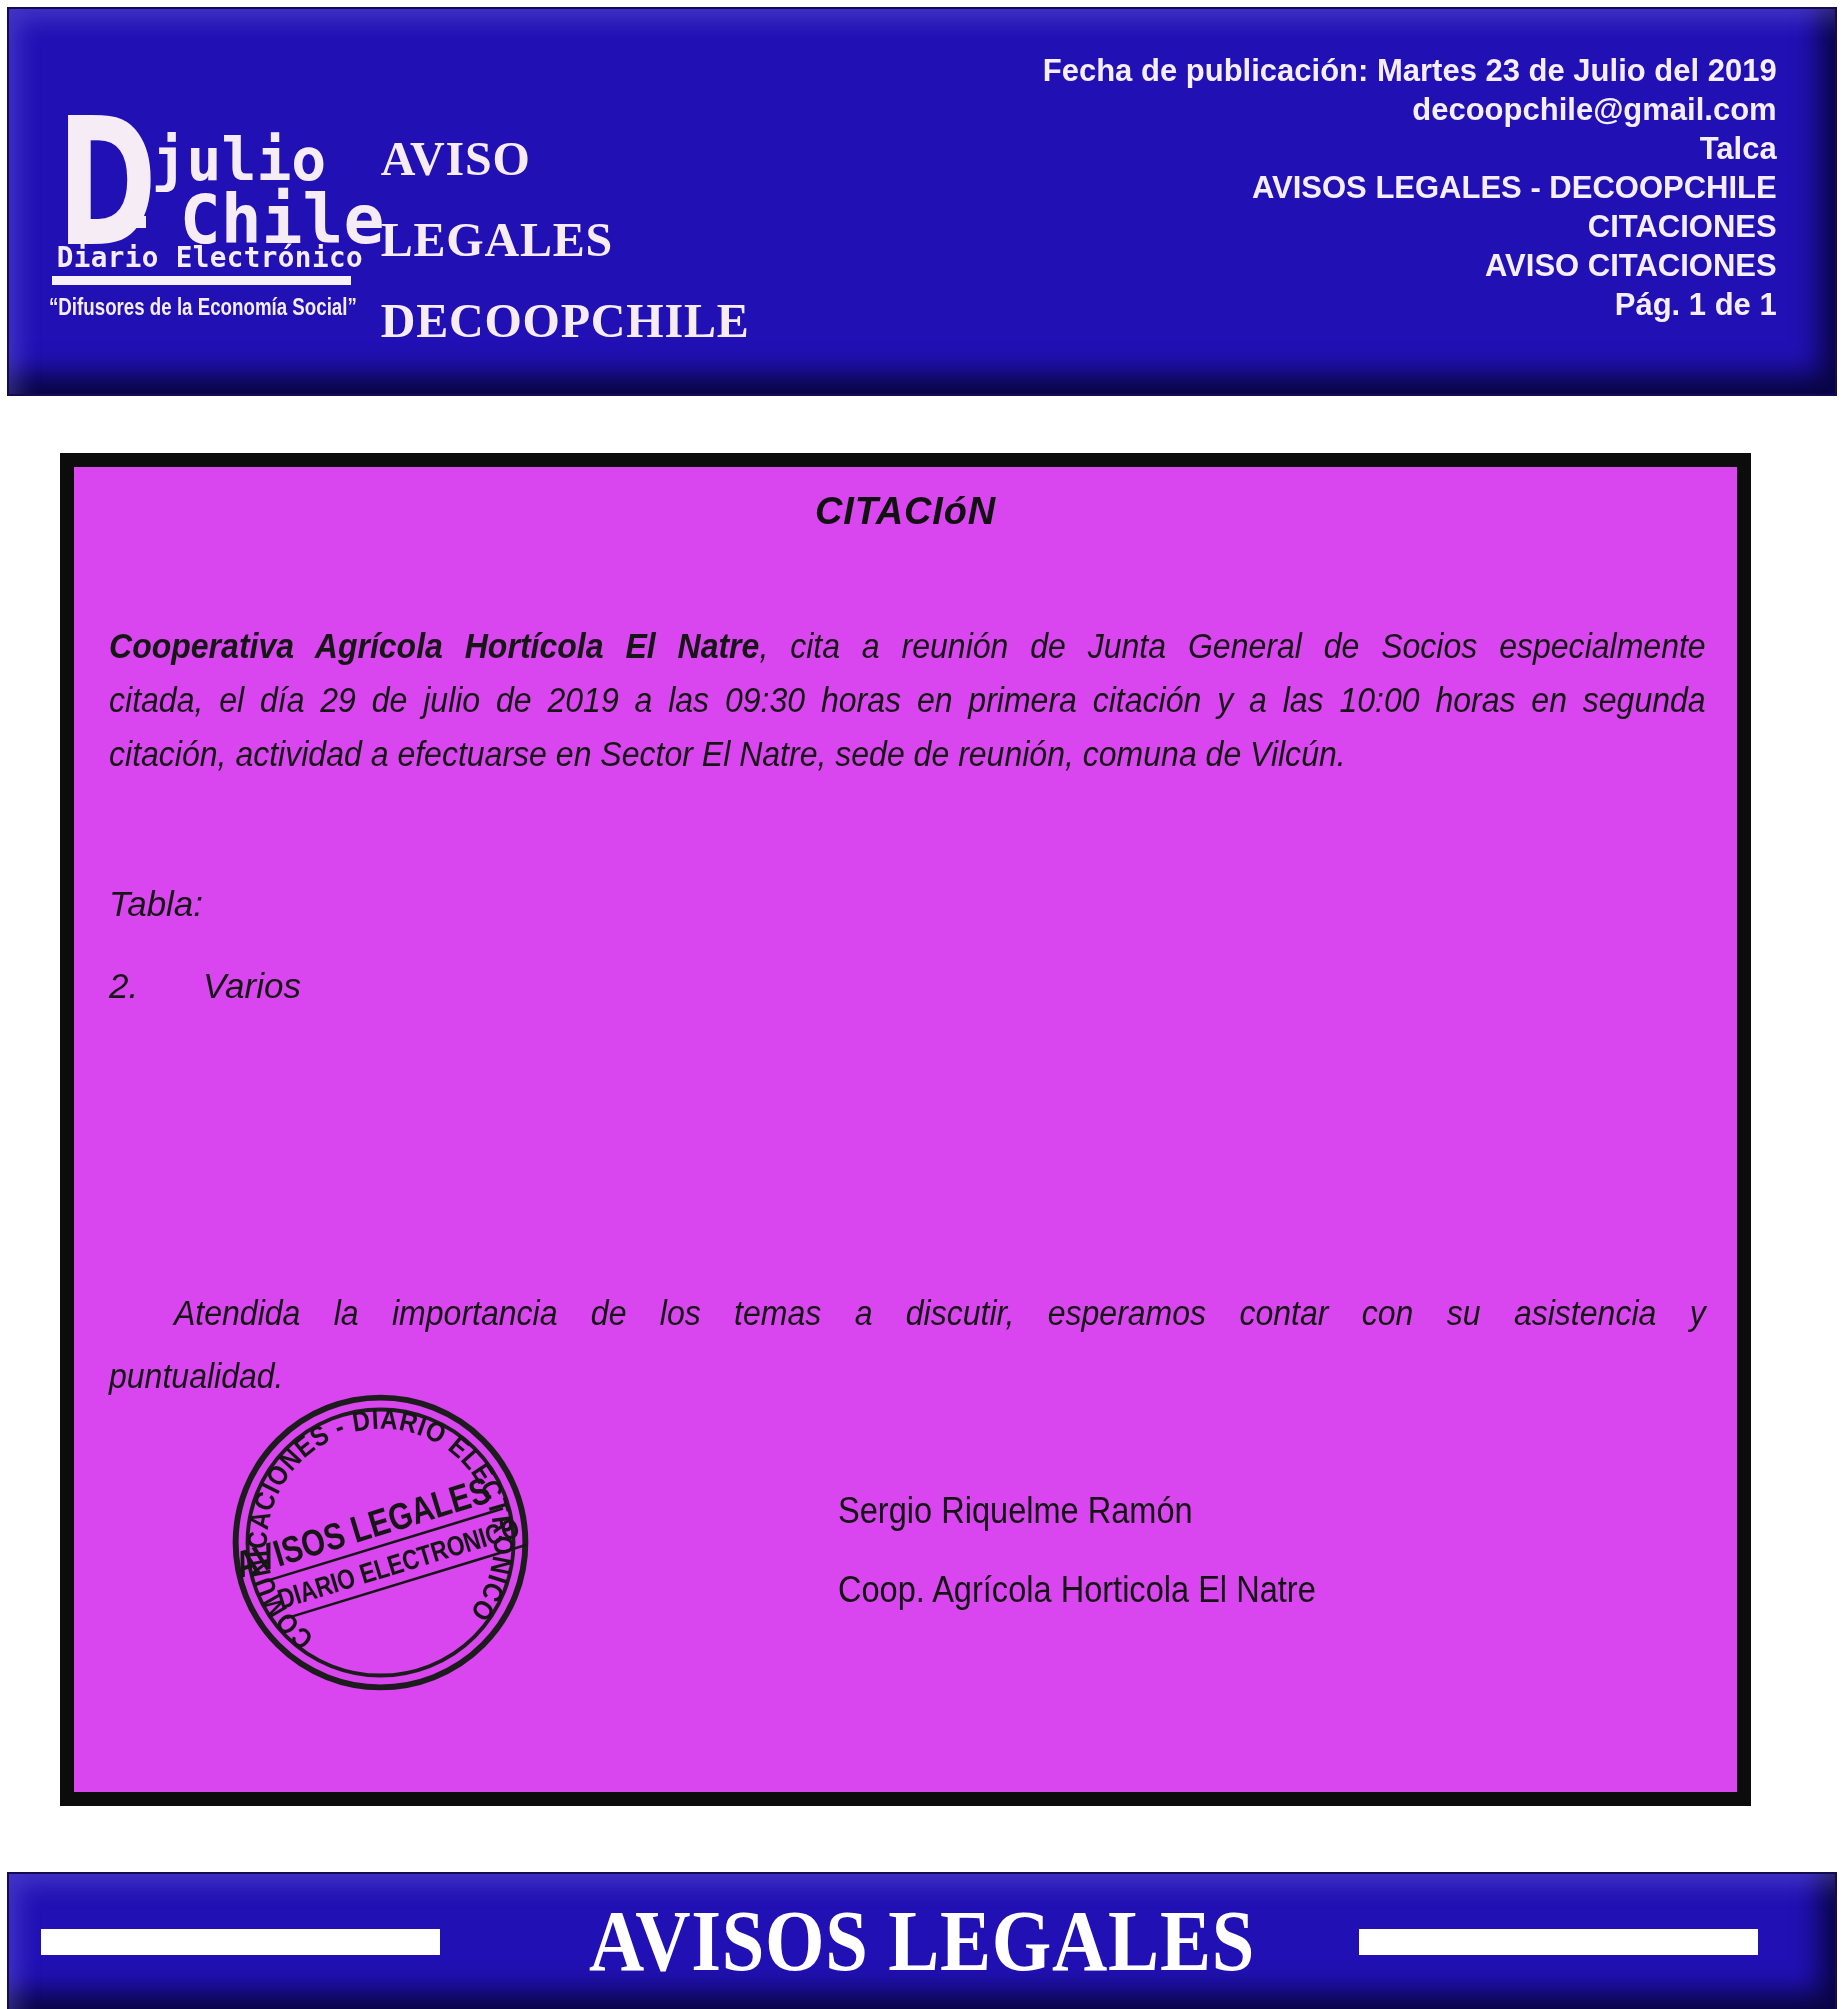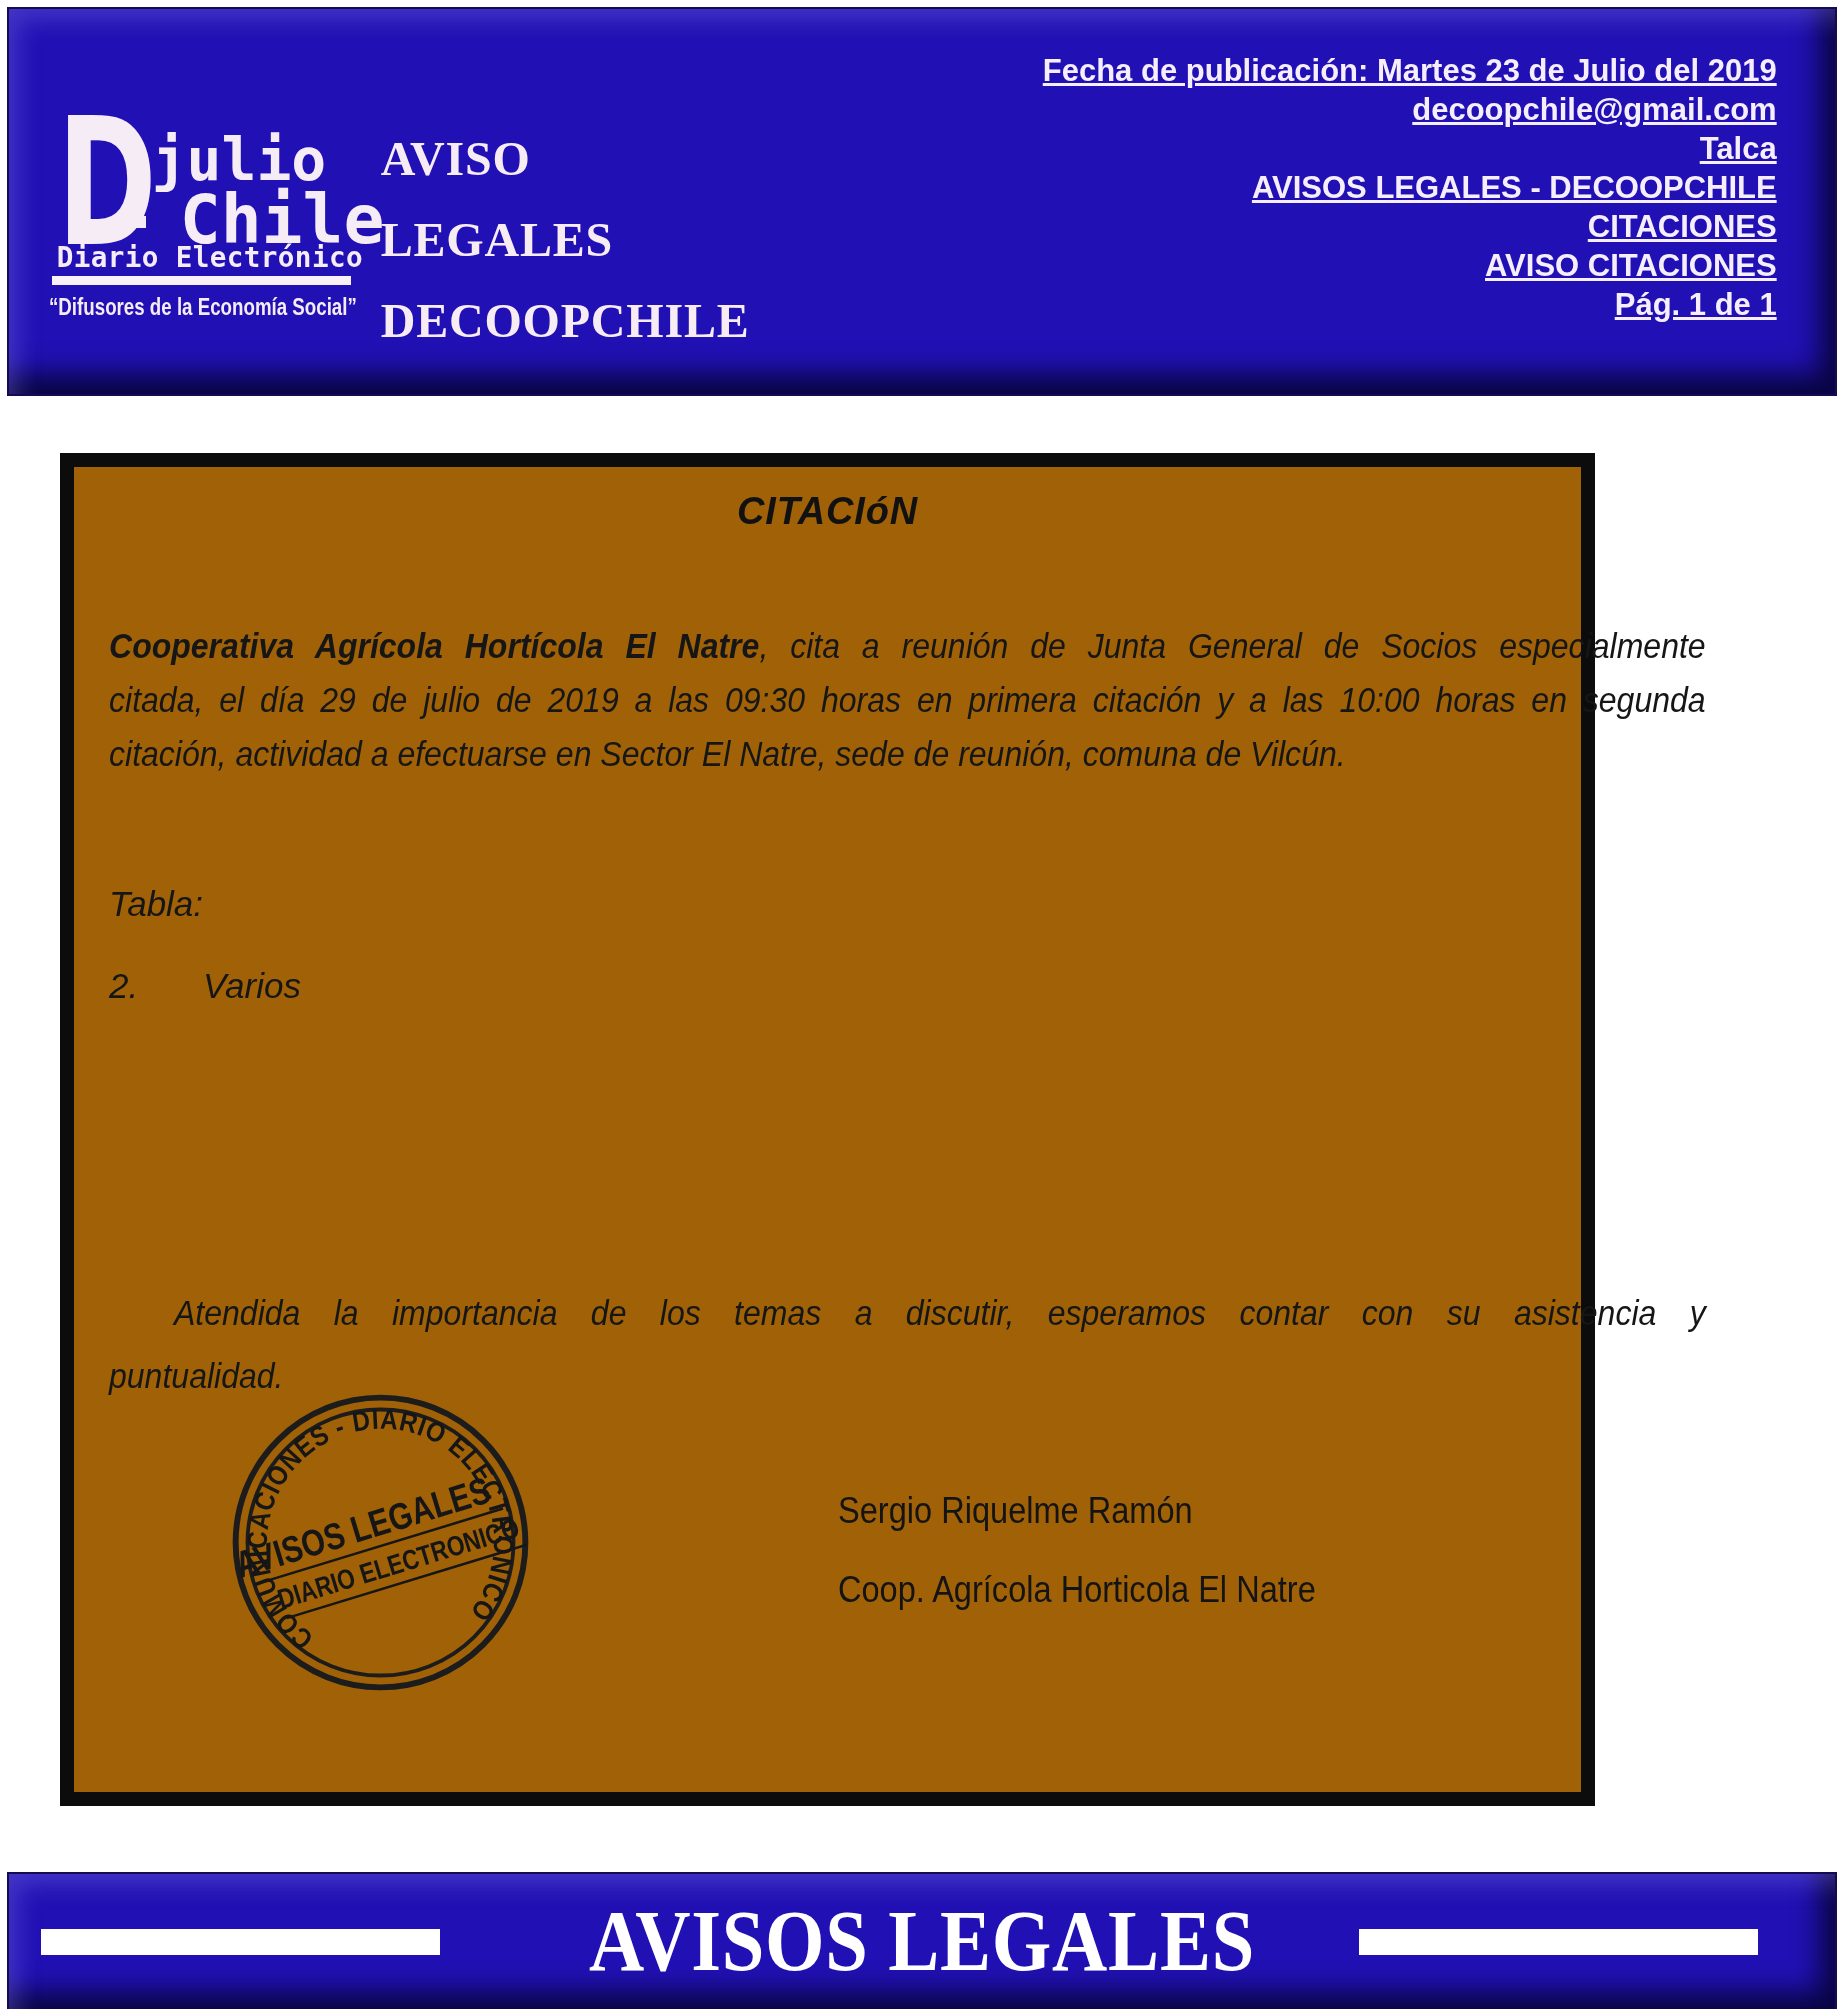--- a/index.html
+++ b/index.html
@@ -59,33 +59,33 @@
     position:absolute; left:372px; top:109px;
     font-family:"Liberation Serif", serif; font-weight:bold;
     font-size:48px; line-height:81px; color:#f8ecf4;
     letter-spacing:0.8px;
   }
 
   
   #publication-meta {
     position:absolute; right:58px; top:42px;
     text-align:right; font-weight:bold;
-    font-size:31px; line-height:39px; color:#f6eefc;text-decoration:underline;
+    font-size:31px; line-height:39px; color:#f6eefc;
   }
   #certified-label {
     position:absolute; right:40px; top:338px;
     font-family:"Liberation Serif", serif; font-weight:bold;
     font-size:34px; color:#fdeef6; letter-spacing:0.4px;
   }
 
   
   #notice-box {
     position:absolute; left:60px; top:453px;
-    width:1535px; height:1353px;
-    border:14px solid #0c0c0c; background:#a16207;
+    width:1691px; height:1353px;
+    border:14px solid #0c0c0c; background:#d946ef;
   }
   #notice-title {
     position:absolute; left:0; top:23.4px; width:100%;
     text-align:center; font-weight:bold; font-style:italic;
     font-size:38px; letter-spacing:0.8px;
   }
   .doc-text { font-style:italic; font-size:35px; color:#161616; }
   .cond { width:1745px; transform:scaleX(.915); transform-origin:0 0; }
   .jline { text-align:justify; text-align-last:justify; }
 

